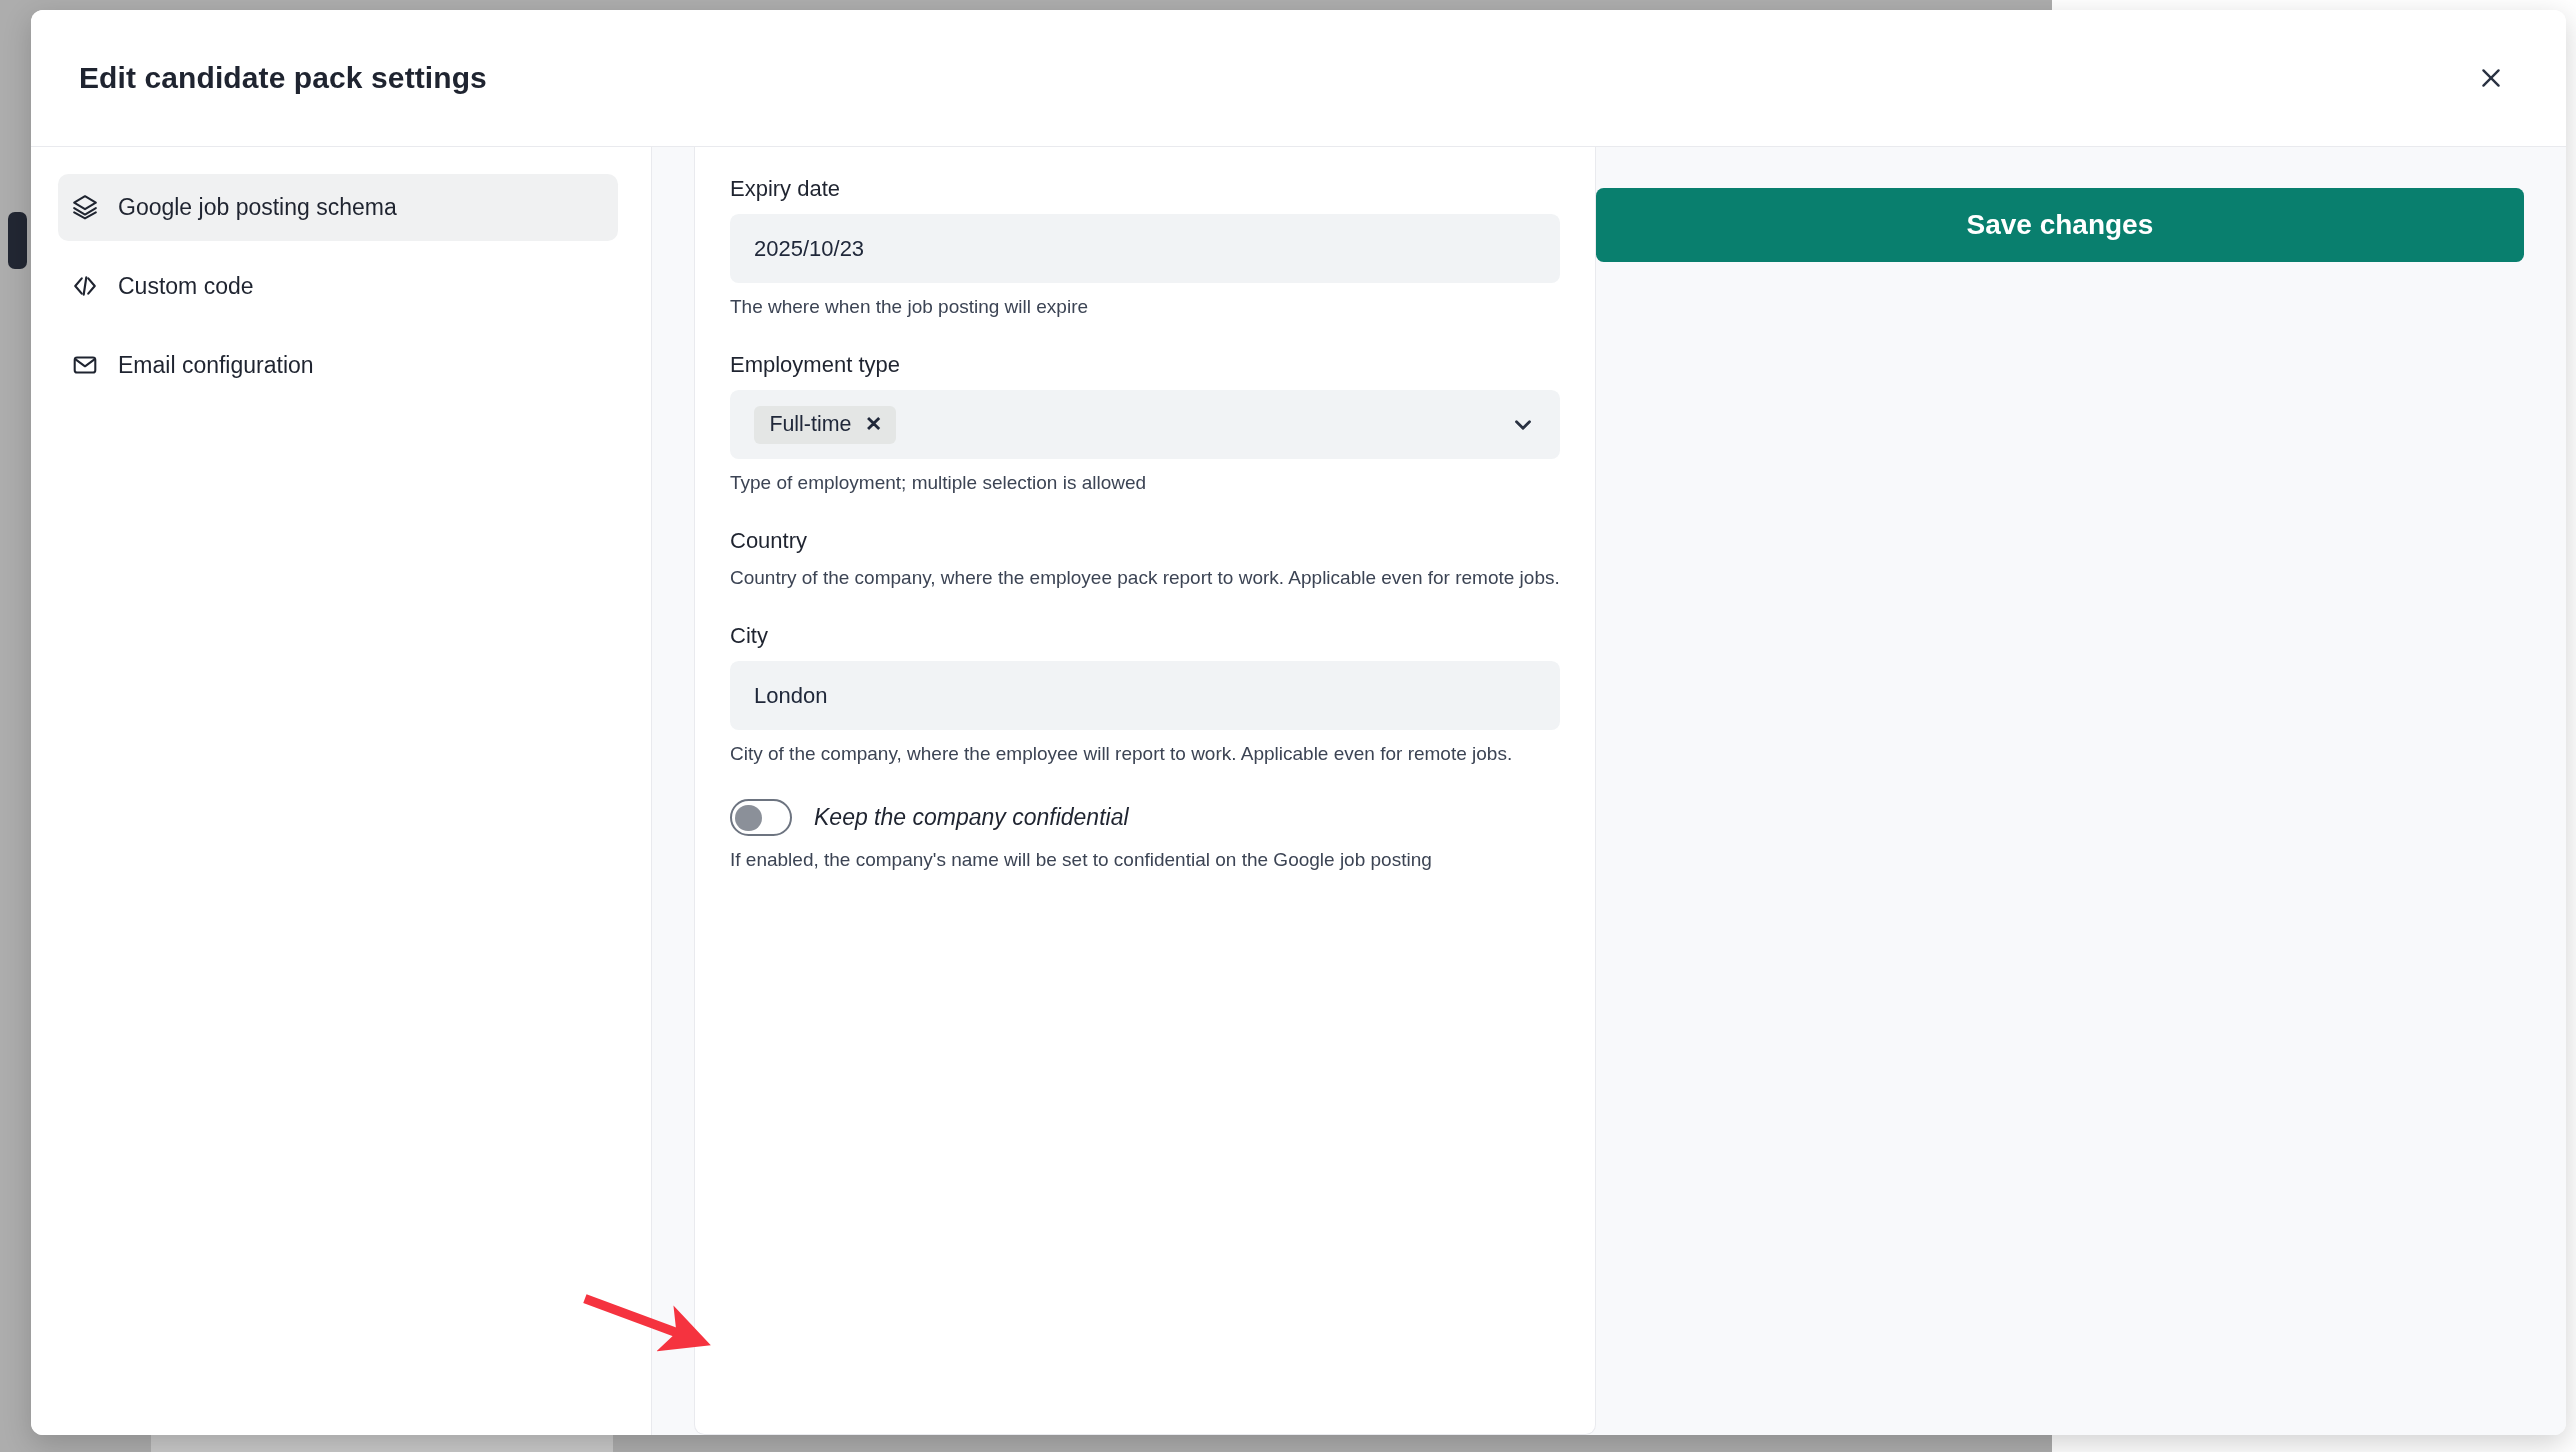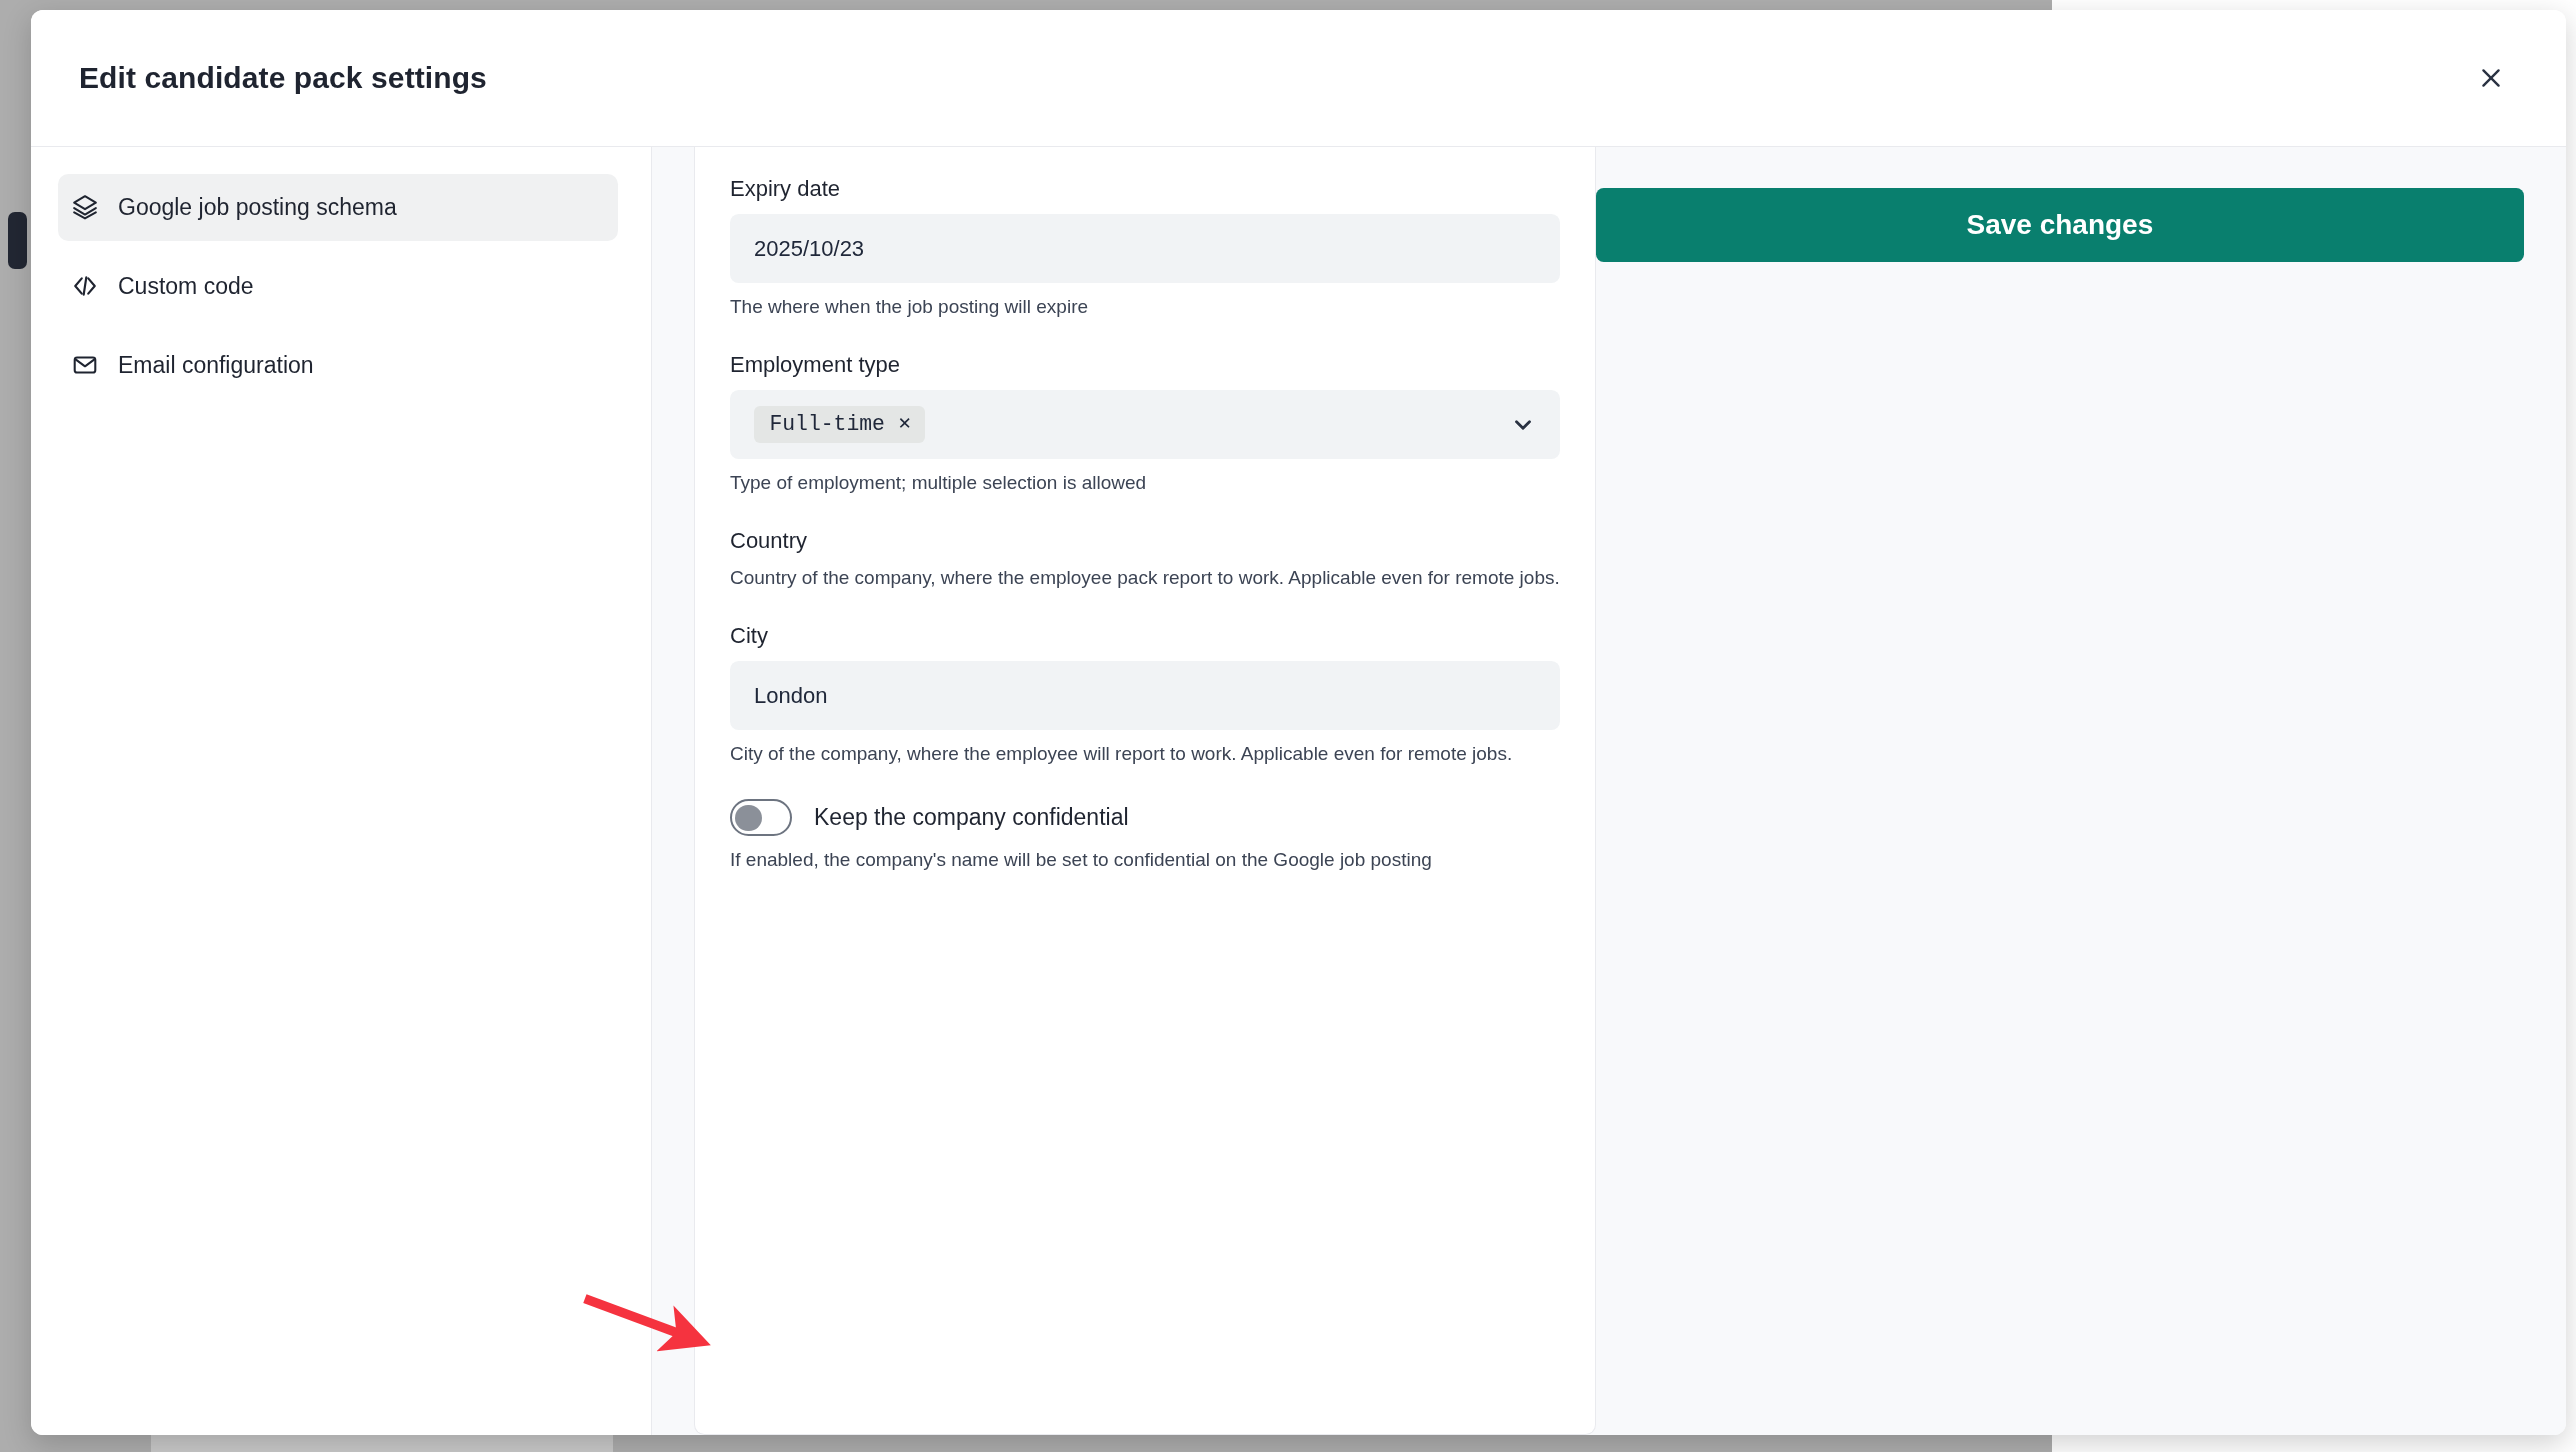--- a/index.html
+++ b/index.html
@@ -154,21 +154,21 @@
     position: relative;
     width: 100%;
     min-height: 69px;
     background: #f1f3f5;
     border-radius: 8.6px;
     display: flex;
     align-items: center;
     padding: 12px 24px;
     cursor: text;
   }
-  .f-control.select { cursor: pointer; padding-right: 67px; font-family: Liberation Mono, monospace; }
+  .f-control.select { cursor: pointer; padding-right: 67px; }
   .f-value { font-size: 22px; color: #20283a; }
 
   .chev {
     position: absolute;
     right: 22px;
     top: 50%;
     transform: translateY(-50%);
     width: 29px; height: 29px;
     display:flex; align-items:center; justify-content:center;
   }
@@ -207,21 +207,21 @@
     cursor: pointer;
     flex: 0 0 62px;
   }
   .switch .knob {
     position: absolute;
     left: 3.4px; top: 3.4px;
     width: 26.5px; height: 26.5px;
     border-radius: 50%;
     background: #8b9099;
   }
-  .toggle-label { font-size: 23px; color: #1f2430; }
+  .toggle-label { font-size: 23px; color: #1f2430; font-style: italic; }
 
   
   .save-wrap {
     flex: 1 1 auto;
     display: flex;
     align-items: flex-start;
     padding-top: 41px;
   }
   .save-btn {
     width: 100%;

